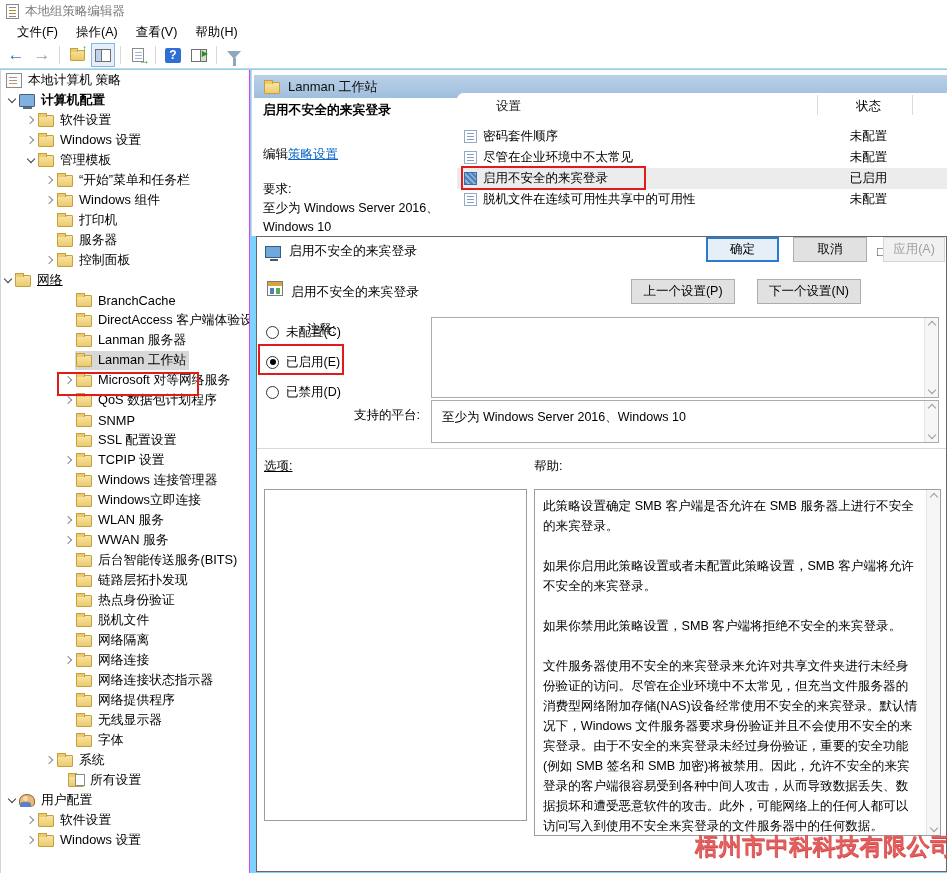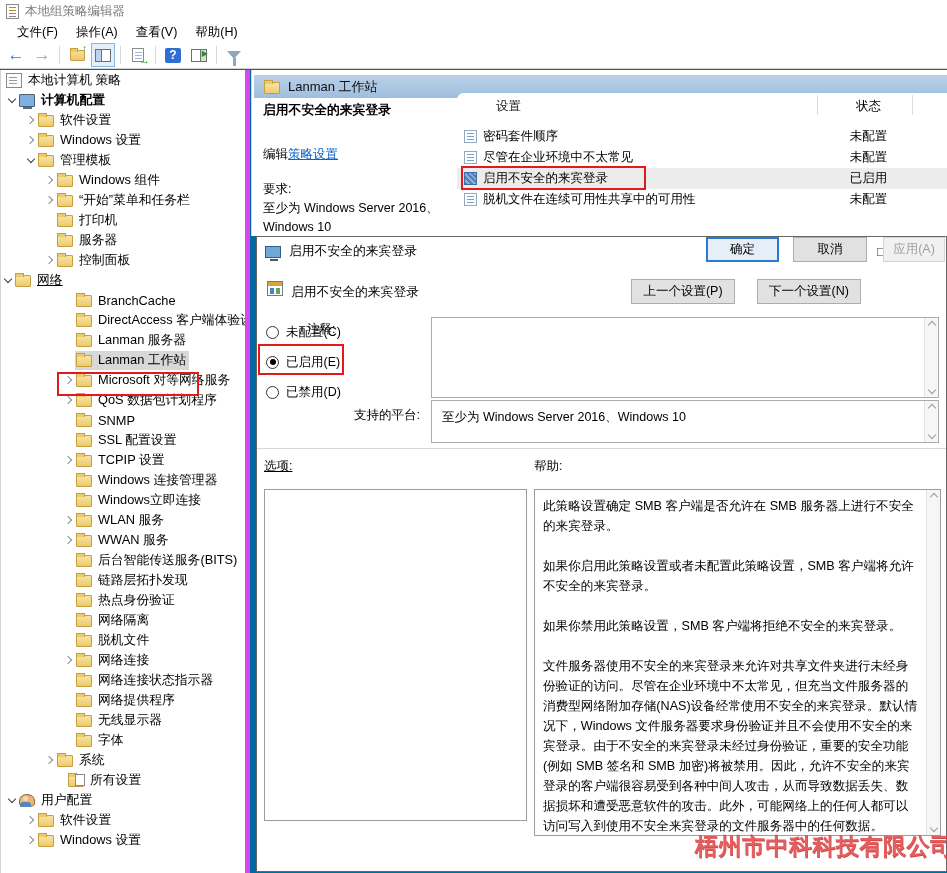--- a/index.html
+++ b/index.html
@@ -1,18 +1,18 @@
 <!DOCTYPE html>
 <html style="--link: #0a64c8; --anno: #e01b1b;"><head>
 <meta charset="utf-8">
 <style>
   * { margin:0; padding:0; box-sizing:border-box; }
   html,body { width:947px; height:873px; }
   body { font-family:"Liberation Sans","DejaVu Sans",sans-serif; font-size:12.5px; color:#000; background:#fff; overflow:hidden; }
-  #window { position:relative; width:947px; height:873px; background:#0369a1; overflow:hidden; }
+  #window { position:relative; width:947px; height:873px; background:#7dd3fc; overflow:hidden; }
 
   
   .titlebar { position:absolute; left:0; top:0; width:100%; height:22px; background:#fff; display:flex; align-items:center; padding-left:6px; gap:6px; }
   .app-icon { width:13px; height:15px; background:#fdfdfd; border:1px solid #8a8a8a; position:relative; }
   .app-icon::before { content:''; position:absolute; left:2px; top:2px; width:7px; height:1px; box-shadow:0 3px 0 #b08c30, 0 6px 0 #b08c30, 0 9px 0 #8a8a8a; background:#8a8a8a; }
   .titlebar .t { color:#7b7b7b; font-size:12.5px; }
 
   
   .menubar { position:absolute; left:0; top:22px; width:100%; height:20px; background:#fff; display:flex; align-items:center; padding-left:8px; }
   .menu-item { padding:2px 9px; font-size:12.5px; }
@@ -33,21 +33,21 @@
   .tbi.active { background:#e4effb; outline:1px solid #88b6e2; }
   .mini-doc { width:12px; height:14px; background:#fff; border:1px solid #8a8a8a; position:relative; }
   .mini-doc::before { content:''; position:absolute; left:2px; top:3px; width:7px; height:1px; background:#9db7d6; box-shadow:0 3px 0 #9db7d6, 0 6px 0 #9db7d6; }
   .tb-export .arr { position:absolute; right:-1px; bottom:0; color:#1d9e1d; font-weight:bold; font-size:11px; }
   .tb-help .q { width:16px; height:15px; background:#2d6fd2; color:#fff; font-weight:bold; font-size:12px; display:flex; align-items:center; justify-content:center; border-radius:2px; }
   .tb-pane .play { position:absolute; right:2px; top:5px; color:#2c8c2c; font-size:8px; }
   .funnel { width:0; height:0; border-left:7px solid transparent; border-right:7px solid transparent; border-top:8px solid #8fa7bd; position:relative; }
   .funnel::after { content:''; position:absolute; left:-1.5px; top:-1px; width:3px; height:8px; background:#8fa7bd; }
 
   
-  .tree-panel { position:absolute; left:0; top:70px; width:250px; height:803px; background:#fff; border-right:5px solid #d946ef; border-left:1px solid #d4d4d4; overflow:hidden; }
+  .tree-panel { position:absolute; left:0; top:70px; width:250px; height:803px; background:#fff; border-right:1px solid #d946ef; border-left:1px solid #d4d4d4; overflow:hidden; }
   .tree-row { height:20px; display:flex; align-items:center; white-space:nowrap; overflow:hidden; }
   .chevslot { width:13px; min-width:13px; display:flex; align-items:center; justify-content:center; }
   .chev { width:6px; height:6px; border-right:1.6px solid #8b8b8b; border-bottom:1.6px solid #8b8b8b; }
   .chev-closed { transform:rotate(-45deg); margin-left:-2px; }
   .chev-open { transform:rotate(45deg); margin-top:-2px; border-color:#3c3c3c; }
   .twrap { display:flex; align-items:center; gap:6px; padding:1px 3px 1px 1px; }
   .tree-row.sel .twrap { background:#d8d8d8; }
   .ti { min-width:16px; height:14px; position:relative; }
   .ti-folder, .ti-allsettings { width:16px; height:12px; background:linear-gradient(#f8e4a6,#eccb6d); border:1px solid #c7a03e; border-radius:1px; margin-top:2px; position:relative; }
   .ti-folder::before, .ti-allsettings::before { content:''; position:absolute; top:-3px; left:-1px; width:7px; height:3px; background:#eccb6d; border:1px solid #c7a03e; border-bottom:none; }
@@ -222,47 +222,47 @@
           <span class="ti ti-folder"></span>
           <span class="tlabel">管理模板</span>
         </span>
       </div>
       <div class="tree-row" style="padding-left: 42px;">
         <span class="chevslot">
           <span class="chev chev-closed"></span>
         </span>
         <span class="twrap">
           <span class="ti ti-folder"></span>
+          <span class="tlabel">“开始”菜单和任务栏</span>
+        </span>
+      </div>
+      <div class="tree-row" style="padding-left: 42px;">
+        <span class="chevslot">
+          <span class="chev chev-closed"></span>
+        </span>
+        <span class="twrap">
+          <span class="ti ti-folder"></span>
           <span class="tlabel">Windows 组件</span>
         </span>
       </div>
       <div class="tree-row" style="padding-left: 42px;">
-        <span class="chevslot">
-          <span class="chev chev-closed"></span>
-        </span>
-        <span class="twrap">
-          <span class="ti ti-folder"></span>
-          <span class="tlabel">“开始”菜单和任务栏</span>
+        <span class="chevslot"></span>
+        <span class="twrap">
+          <span class="ti ti-folder"></span>
+          <span class="tlabel">打印机</span>
         </span>
       </div>
       <div class="tree-row" style="padding-left: 42px;">
         <span class="chevslot"></span>
         <span class="twrap">
           <span class="ti ti-folder"></span>
-          <span class="tlabel">打印机</span>
+          <span class="tlabel">服务器</span>
         </span>
       </div>
       <div class="tree-row" style="padding-left: 42px;">
-        <span class="chevslot"></span>
-        <span class="twrap">
-          <span class="ti ti-folder"></span>
-          <span class="tlabel">服务器</span>
-        </span>
-      </div>
-      <div class="tree-row" style="padding-left: 42px;">
         <span class="chevslot">
           <span class="chev chev-closed"></span>
         </span>
         <span class="twrap">
           <span class="ti ti-folder"></span>
           <span class="tlabel">控制面板</span>
         </span>
       </div>
       <div class="tree-row" style=" text-decoration: underline;">
         <span class="chevslot">
@@ -392,28 +392,28 @@
         <span class="chevslot"></span>
         <span class="twrap">
           <span class="ti ti-folder"></span>
           <span class="tlabel">热点身份验证</span>
         </span>
       </div>
       <div class="tree-row" style="padding-left: 61px;">
         <span class="chevslot"></span>
         <span class="twrap">
           <span class="ti ti-folder"></span>
+          <span class="tlabel">脱机文件</span>
+        </span>
+      </div>
+      <div class="tree-row" style="padding-left: 61px;">
+        <span class="chevslot"></span>
+        <span class="twrap">
+          <span class="ti ti-folder"></span>
           <span class="tlabel">网络隔离</span>
-        </span>
-      </div>
-      <div class="tree-row" style="padding-left: 61px;">
-        <span class="chevslot"></span>
-        <span class="twrap">
-          <span class="ti ti-folder"></span>
-          <span class="tlabel">脱机文件</span>
         </span>
       </div>
       <div class="tree-row" style="padding-left: 61px;">
         <span class="chevslot">
           <span class="chev chev-closed"></span>
         </span>
         <span class="twrap">
           <span class="ti ti-folder"></span>
           <span class="tlabel">网络连接</span>
         </span>

